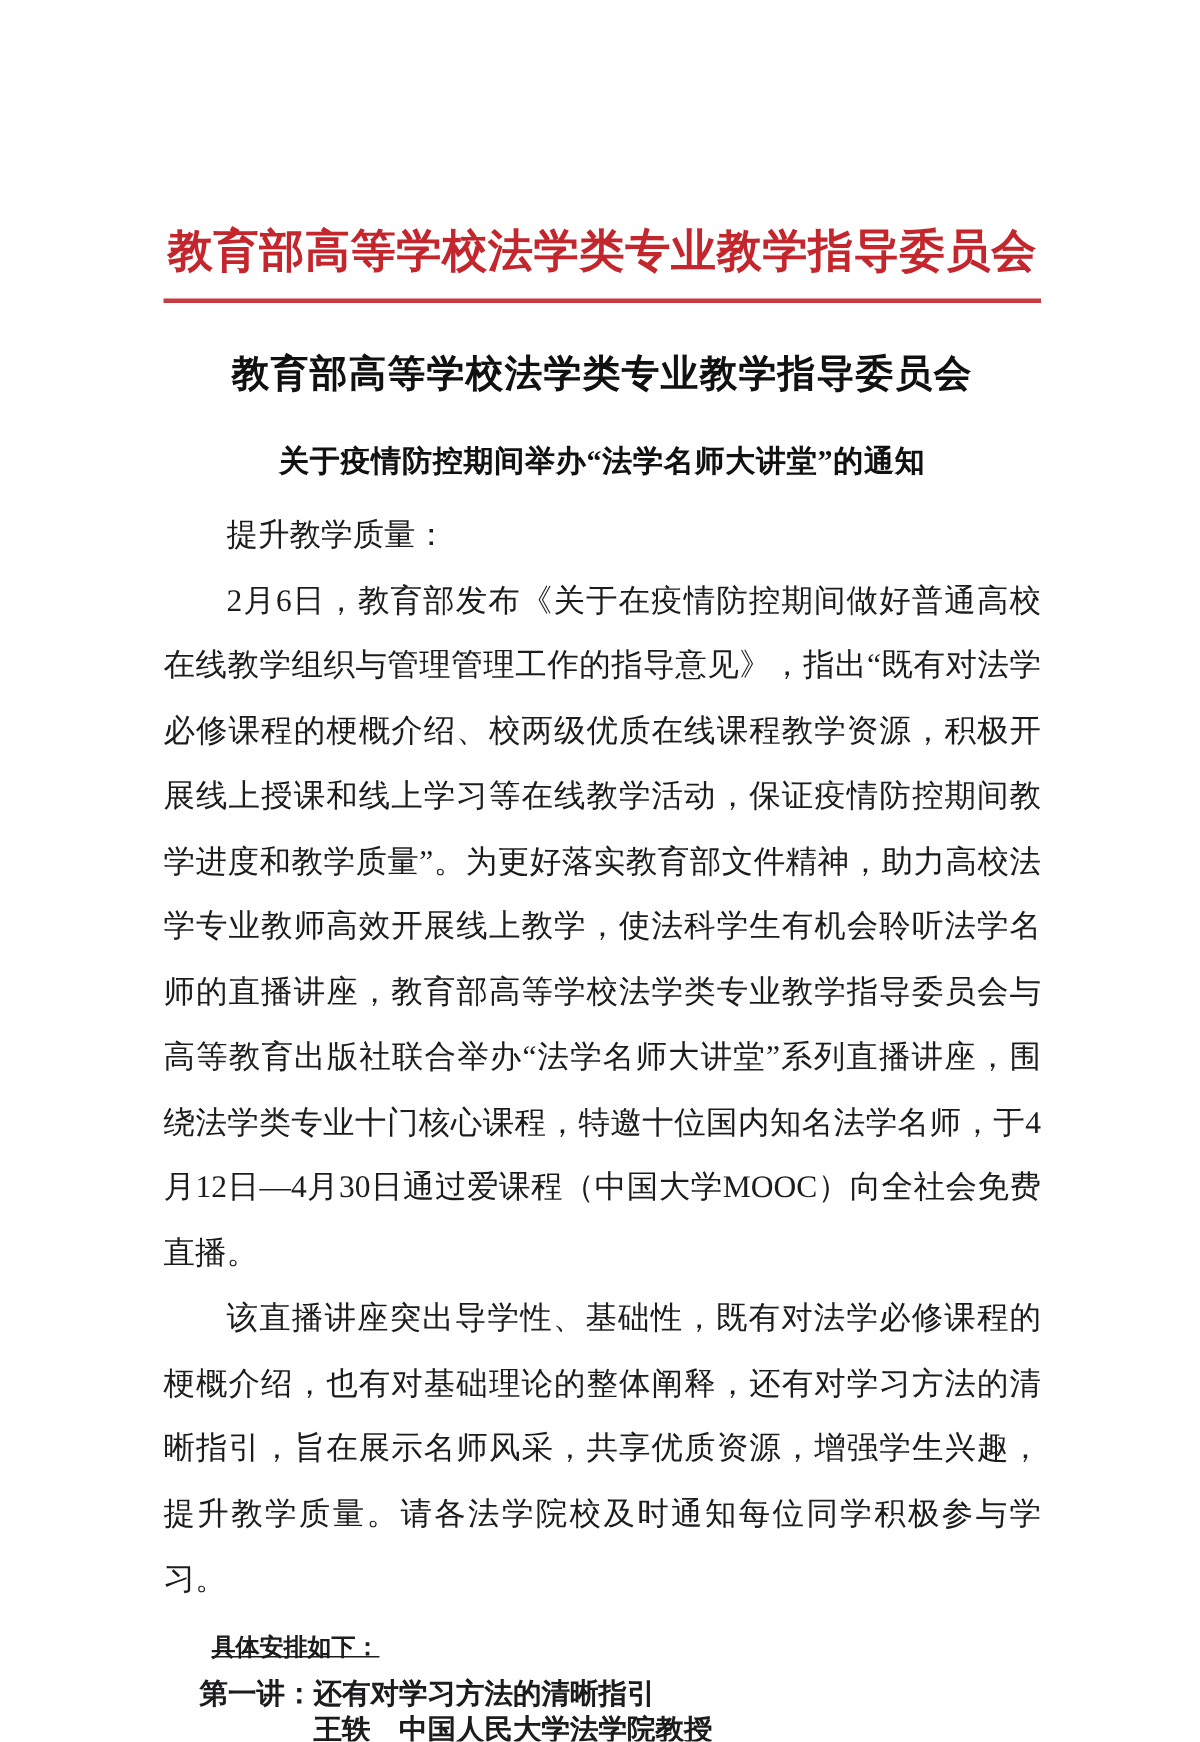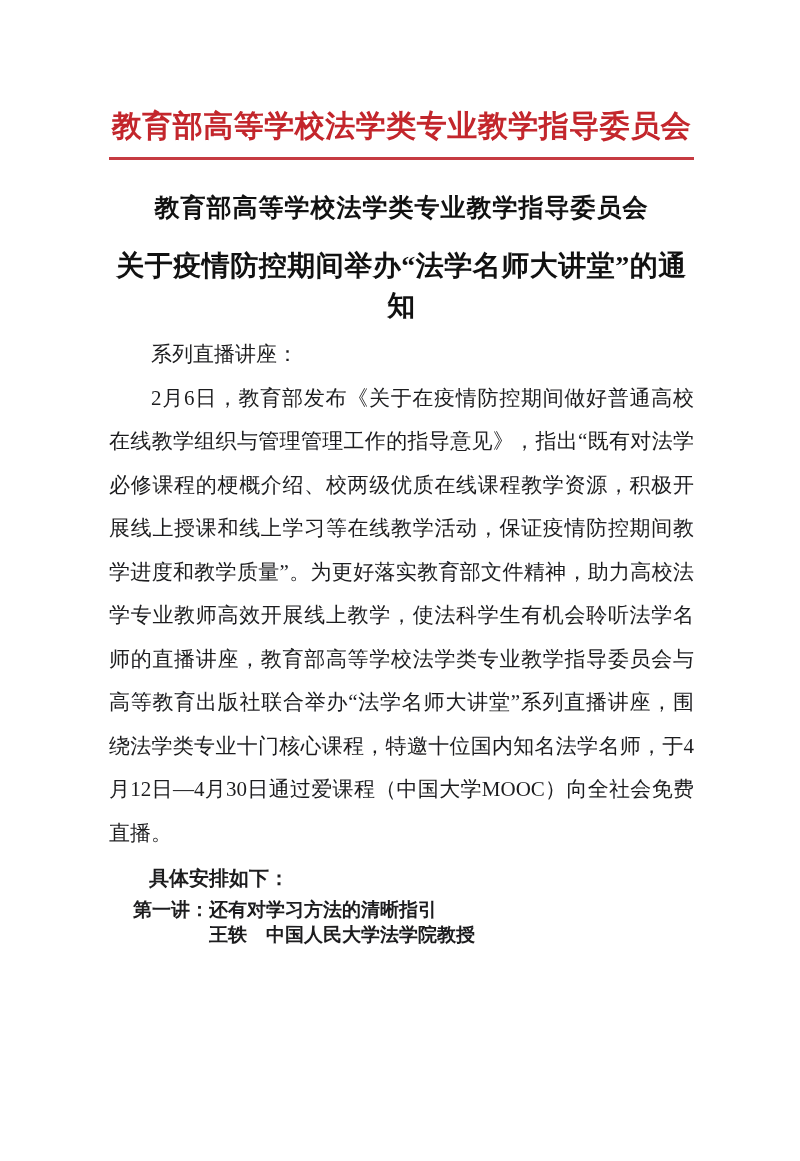--- a/index.html
+++ b/index.html
@@ -13,20 +13,21 @@
     overflow: hidden;
     font-family: "Liberation Serif", "DejaVu Serif", serif;
     color: #1c1c1e;
   }
   .page {
     box-sizing: border-box;
     width: 800px;
     height: 921px;
     padding: 0 106px 0 109px;
     background: #ffffff;
+    margin-top: 42px;
   }
   .letterhead {
     margin: 0;
     padding-top: 104px;
     text-align: center;
     font-size: 30px;
     line-height: 44px;
     font-weight: bold;
     letter-spacing: 0.5px;
     color: #c3262c;
@@ -43,45 +44,46 @@
     font-size: 25px;
     line-height: 34px;
     font-weight: bold;
     letter-spacing: 1px;
     color: #111;
   }
   .doc-title {
     margin: 0;
     margin-top: 21px;
     text-align: center;
-    font-size: 28px;
+    font-size: 20px;
     line-height: 40px;
     font-weight: bold;
     letter-spacing: 0.5px;
     color: #111;
   }
   .body-text {
     margin-top: 7px;
     font-size: 21px;
     line-height: 43.5px;
     text-align: justify;
   }
   .salutation {
     text-indent: 2em;
   }
   .para {
     margin: 0;
     text-indent: 2em;
   }
   .schedule-intro {
     margin-top: 8px;
-    font-size: 20px;
+    font-size: 16px;
     line-height: 31px;
     text-indent: 2em;
     font-weight: 600;
+    text-decoration: underline;
   }
   .schedule {
     margin-top: 4px;
     margin-left: 24px;
     font-size: 19px;
     line-height: 24.5px;
     font-weight: 600;
   }
   .sch-sub {
     padding-left: 4em;
@@ -94,24 +96,25 @@
 
   <div class="letterhead">教育部高等学校法学类专业教学指导委员会</div>
 
   <div class="red-rule"></div>
 
   <div class="org-name">教育部高等学校法学类专业教学指导委员会</div>
 
   <div class="doc-title">关于疫情防控期间举办“法学名师大讲堂”的通知</div>
 
   <div class="body-text">
-    <div class="salutation">系列直播讲座：</div>
+    <div class="salutation">提升教学质量：</div>
 
     <p class="para">2月6日，教育部发布《关于在疫情防控期间做好普通高校在线教学组织与管理管理工作的指导意见》，指出“既有对法学必修课程的梗概介绍、校两级优质在线课程教学资源，积极开展线上授课和线上学习等在线教学活动，保证疫情防控期间教学进度和教学质量”。为更好落实教育部文件精神，助力高校法学专业教师高效开展线上教学，使法科学生有机会聆听法学名师的直播讲座，教育部高等学校法学类专业教学指导委员会与高等教育出版社联合举办“法学名师大讲堂”系列直播讲座，围绕法学类专业十门核心课程，特邀十位国内知名法学名师，于4月12日—4月30日通过爱课程（中国大学MOOC）向全社会免费直播。</p>
 
+    <p class="para">该直播讲座突出导学性、基础性，既有对法学必修课程的梗概介绍，也有对基础理论的整体阐释，还有对学习方法的清晰指引，旨在展示名师风采，共享优质资源，增强学生兴趣，提升教学质量。请各法学院校及时通知每位同学积极参与学习。</p>
   </div>
 
   <div class="schedule-intro">具体安排如下：</div>
 
   <div class="schedule">
 
     <div>
       <div class="sch-row">
         <span>第一讲：</span><span>还有对学习方法的清晰指引</span>
       </div>

